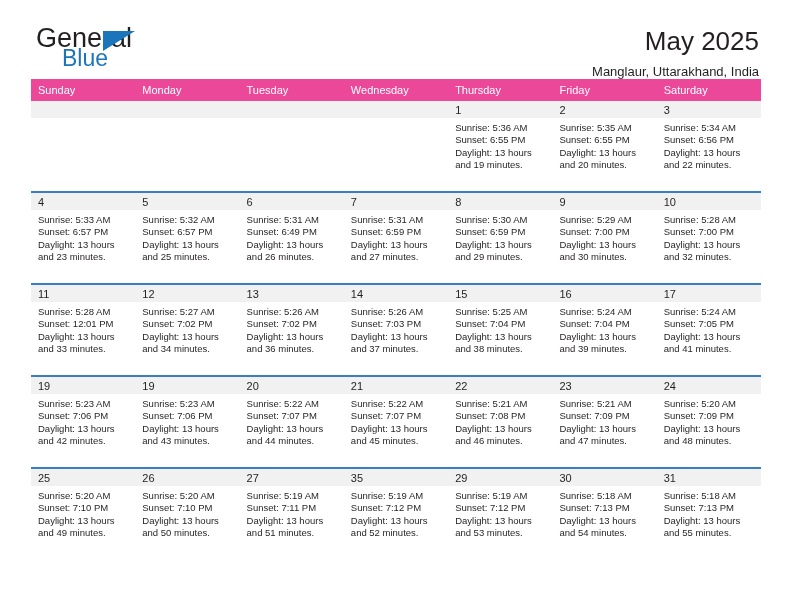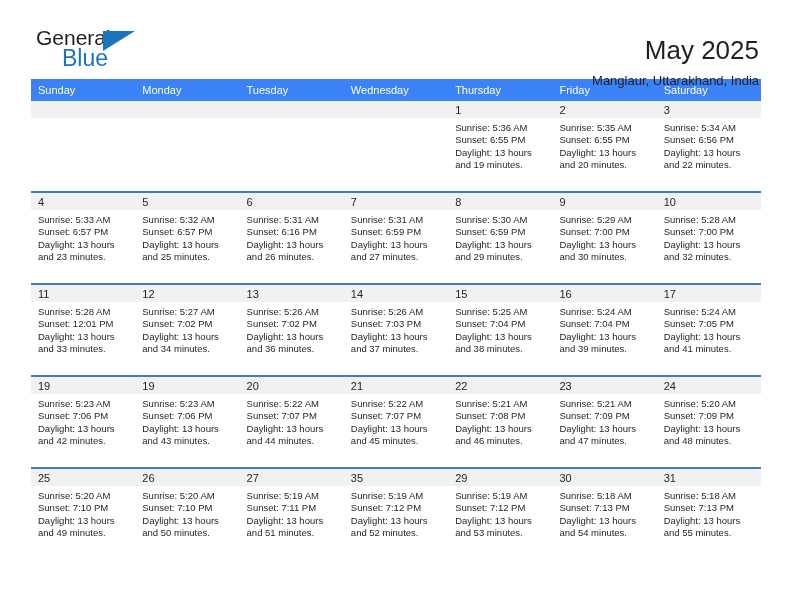--- a/index.html
+++ b/index.html
@@ -32,21 +32,21 @@
     box-sizing: border-box;
   }
   .logo {
     position: relative;
     width: 120px;
     height: 52px;
     padding-left: 5px;
     box-sizing: border-box;
   }
   .logo-general {
-    font-size: 21px;
+    font-size: 27px;
     color: #231f20;
     letter-spacing: 0px;
     line-height: 24px;
     display: block;
   }
   .logo-blue {
     font-size: 23px;
     color: #1b75bb;
     line-height: 22px;
     display: block;
@@ -58,21 +58,20 @@
     left: 72px;
     top: 5px;
     width: 0;
     height: 0;
     border-left: 32px solid #1b75bb;
     border-bottom: 20px solid transparent;
   }
   .title-block {
     text-align: right;
     padding-right: 2px;
-    margin-top: 9px;
   }
   .cal-title {
     font-size: 26px;
     color: #231f20;
     line-height: 30px;
     white-space: nowrap;
   }
   .cal-subtitle {
     font-size: 13px;
     color: #231f20;
@@ -85,21 +84,21 @@
   
   .calendar {
     width: 730px;
     border-collapse: collapse;
     table-layout: fixed;
     margin-top: 7px;
   }
   .calendar col { width: 104.28px; }
 
   .weekday-row th {
-    background: #3b82f6;
+    background: #ec4899;
     color: #ffffff;
     font-size: 11px;
     font-weight: normal;
     text-align: left;
     padding: 5px 0 5px 7px;
     height: 20px;
     box-sizing: border-box;
     border: none;
   }
 
@@ -257,21 +256,21 @@
                 <div>Daylight: 13 hours</div>
                 <div>and 25 minutes.</div>
               </div>
             </div>
           </td>
           <td>
             <div class="cell">
               <div class="daynum-band">6</div>
               <div class="cell-body">
                 <div>Sunrise: 5:31 AM</div>
-                <div>Sunset: 6:16 PM</div>
+                <div>Sunset: 6:49 PM</div>
                 <div>Daylight: 13 hours</div>
                 <div>and 26 minutes.</div>
               </div>
             </div>
           </td>
           <td>
             <div class="cell">
               <div class="daynum-band">7</div>
               <div class="cell-body">
                 <div>Sunrise: 5:31 AM</div>

